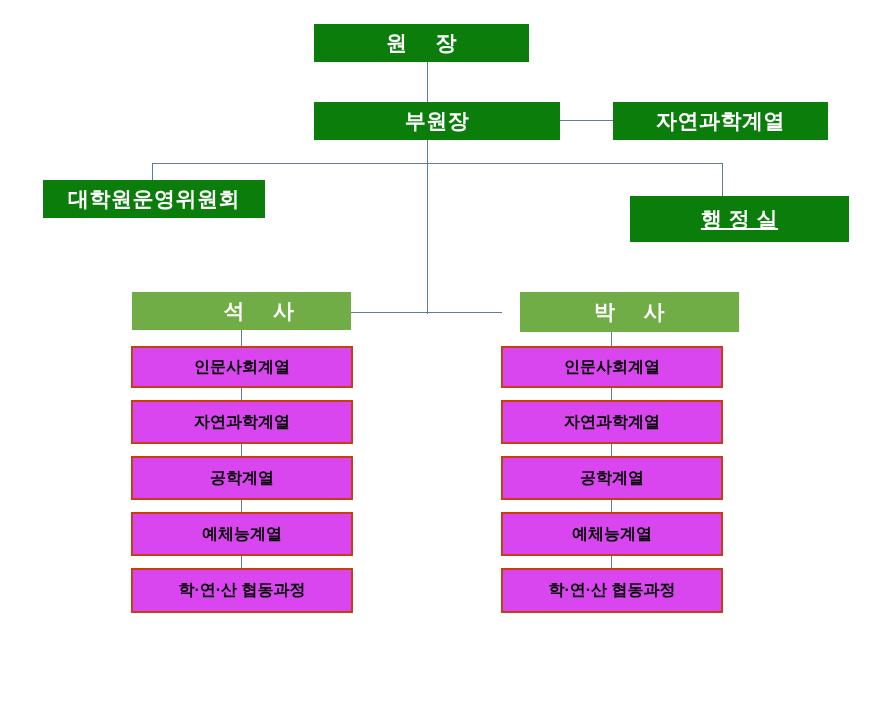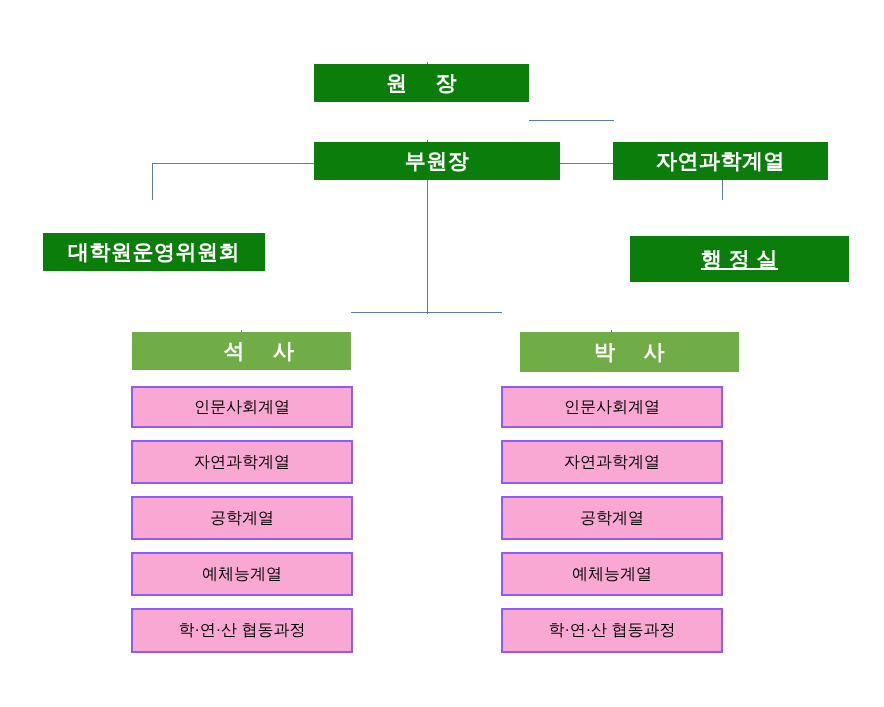--- a/index.html
+++ b/index.html
@@ -15,41 +15,40 @@
   .ln{position:absolute;background:#5b7da3;}
   .lv{width:1px;}
   .lh{height:1px;}
 
   
   .node{
     position:absolute;
     display:flex;align-items:center;justify-content:center;
     box-sizing:border-box;
     white-space:nowrap;
-    margin-top:40px;
   }
   .node-dark{
     background:#0a7d0a;
     color:#ffffff;
     font-weight:bold;
     font-size:21px;
     letter-spacing:0.5px;
   }
   .node-mid{
     background:#70ad47;
     color:#ffffff;
     font-weight:bold;
     font-size:21px;
     letter-spacing:0.5px;
   }
   .node-leaf{
-    background:#f9a8d4;
+    background:#d946ef;
     color:#000000;
-    border:2px solid #8b5cf6;
-    font-weight:normal;
+    border:2px solid #c2410c;
+    font-weight:bold;
     font-size:16px;
   }
 </style>
 </head>
 <body>
 
 <div id="chart">
 
   <div class="ln lv" style="left:427px;top:62px;height:40px;"></div>
 
@@ -76,21 +75,21 @@
   <div class="ln lv" style="left:611px;top:444px;height:12px;"></div>
   <div class="ln lv" style="left:611px;top:500px;height:12px;"></div>
   <div class="ln lv" style="left:611px;top:556px;height:12px;"></div>
 
   <div class="node node-dark" style="left:314px;top:24px;width:215px;height:38px;">원 　장</div>
 
   <div class="node node-dark" style="left:314px;top:102px;width:246px;height:38px;">부원장</div>
 
   <div class="node node-dark" style="left:613px;top:102px;width:215px;height:38px;">자연과학계열</div>
 
-  <div class="node node-dark" style="left:43px;top:193px;width:222px;height:38px;">대학원운영위원회</div>
+  <div class="node node-dark" style="left:43px;top:180px;width:222px;height:38px;">대학원운영위원회</div>
 
   <div class="node node-dark" style="left:630px;top:196px;width:219px;height:46px;text-decoration:underline;">행 정 실</div>
 
   <div class="node node-mid" style="left:132px;top:292px;width:219px;height:38px;padding-left:35px;">석 　사</div>
 
   <div class="node node-mid" style="left:520px;top:292px;width:219px;height:40px;">박 　사</div>
 
   <div class="node node-leaf" style="left:131px;top:346px;width:222px;height:42px;">인문사회계열</div>
   <div class="node node-leaf" style="left:131px;top:400px;width:222px;height:44px;">자연과학계열</div>
   <div class="node node-leaf" style="left:131px;top:456px;width:222px;height:44px;">공학계열</div>

